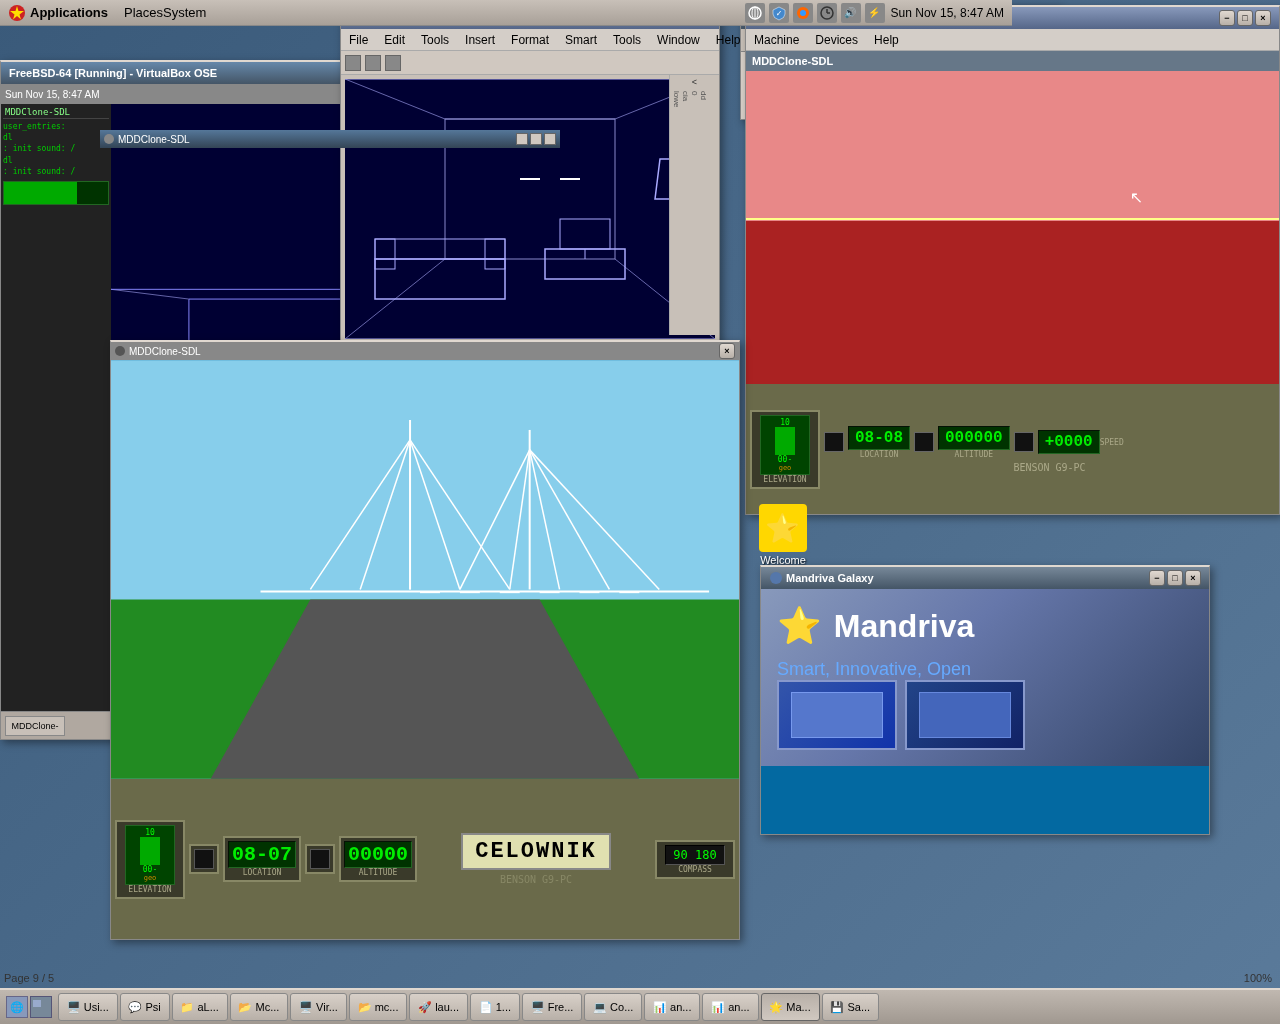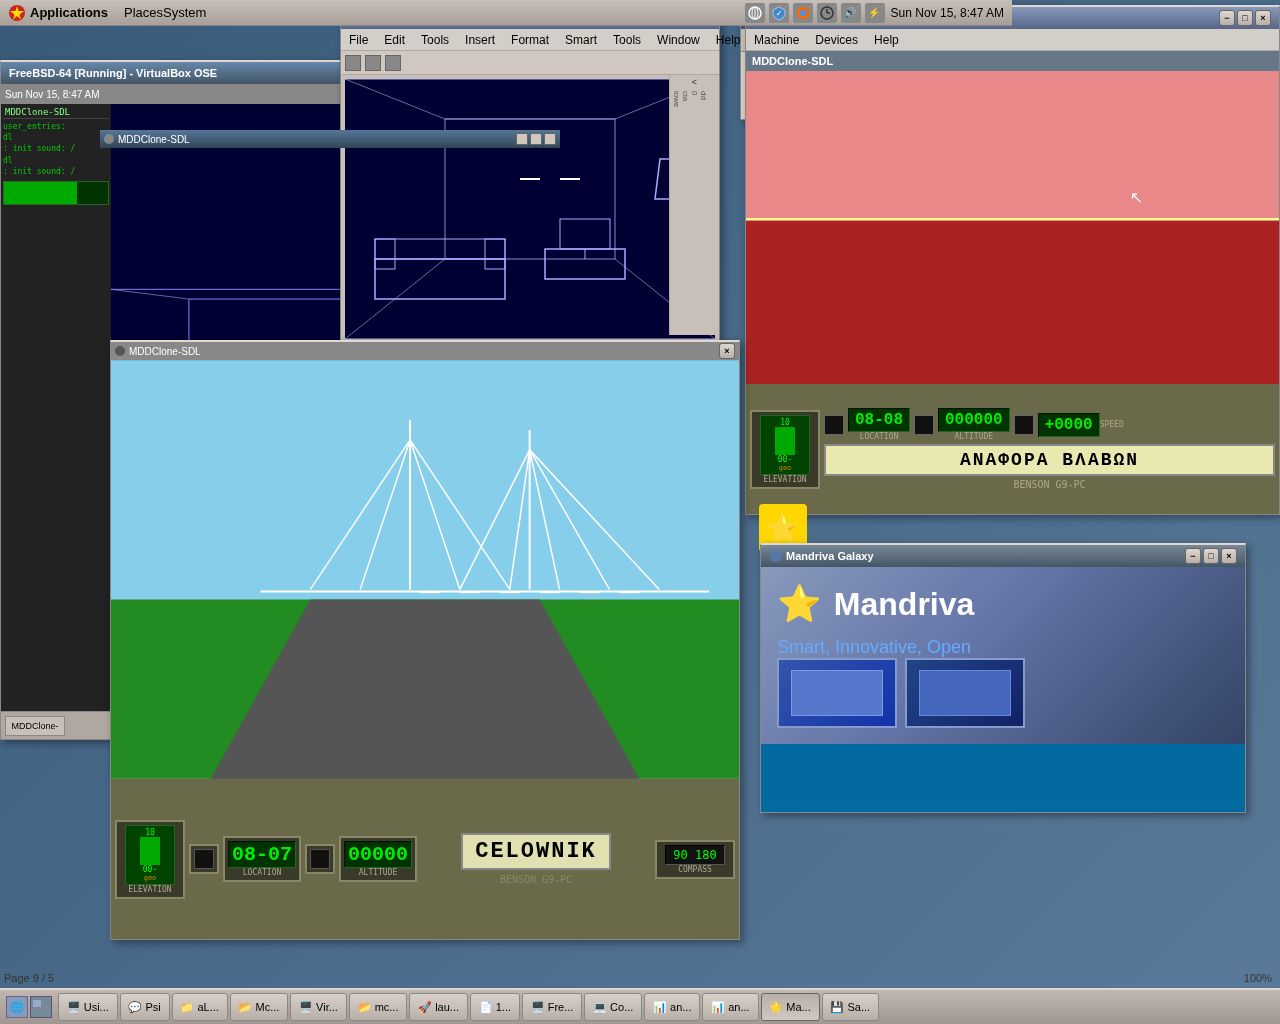--- a/index.html
+++ b/index.html
@@ -241,23 +241,23 @@
     
     .mddclone-large {
       top: 340px;
       left: 110px;
       width: 630px;
       height: 600px;
     }
 
     
     .mandriva-galaxy {
-      top: 543px;
+      top: 565px;
       left: 760px;
-      width: 486px;
+      width: 450px;
       height: 270px;
     }
 
     .mandriva-galaxy-titlebar {
       background: linear-gradient(to bottom, #778899, #445566);
     }
 
     .benson-text {
       color: #888866;
       font-family: monospace;
@@ -829,21 +829,20 @@
             <div class="lcd-green" style="font-size:16px;padding:2px 6px;">000000</div>
             <div class="sim-label">ALTITUDE</div>
           </div>
           <div style="width:20px;height:20px;background:#111;border:1px solid #666;"></div>
           <div style="display:flex;flex-direction:row;align-items:center;">
             <div class="lcd-green" style="font-size:16px;padding:2px 6px;">+0000</div>
             <div class="sim-label">SPEED</div>
           </div>
         </div>
 
-        <div style="background:#e8e8b0;border:2px solid #888;padding:4px 12px;text-align:center;font-family:'Courier New',monospace;font-weight:bold;font-size:18px;letter-spacing:2px;color:#000;">ΑΝΑΦΟΡΑ ΒΛΑΒΩΝ</div>
 
         <div style="color:#aaa888;font-family:monospace;font-size:10px;text-align:center;">BENSON G9-PC</div>
       </div>
     </div>
   </div>
 </div>
 
 <div class="welcome-icon">
   <div class="welcome-icon-img">
     <span>⭐</span>

